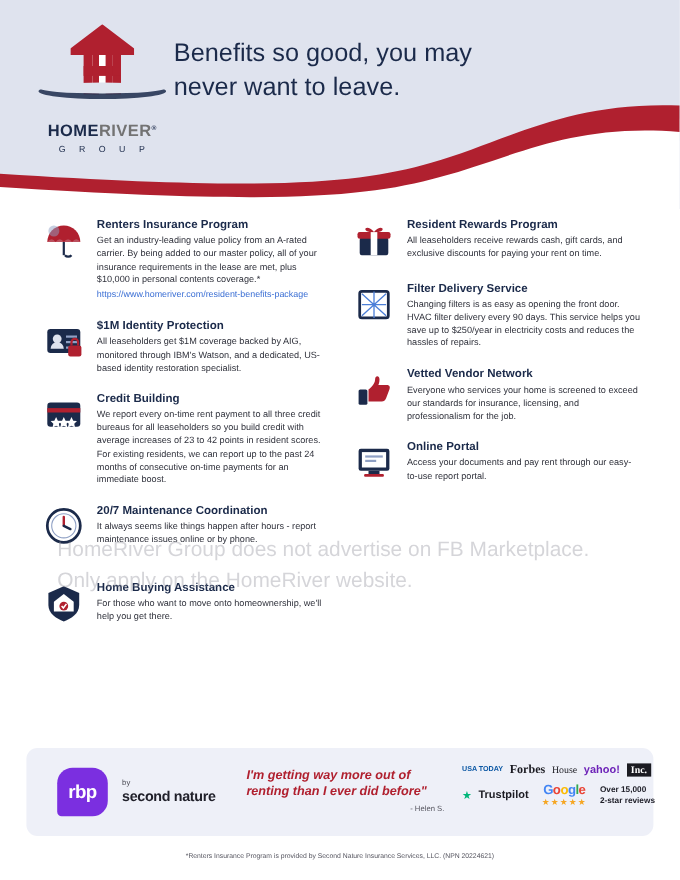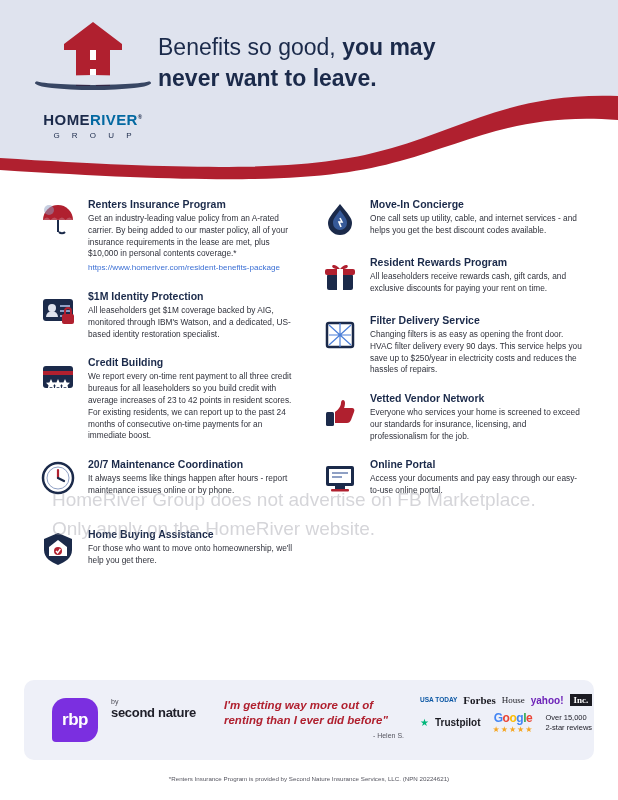--- a/index.html
+++ b/index.html
@@ -46,40 +46,40 @@
     position: relative;
   }
   .logo-word {
     margin-top: 26px;
     font-size: 15px;
     font-weight: bold;
     letter-spacing: 0.4px;
     color: #1b2a4a;
     line-height: 1;
   }
-  .logo-word .red { color: #0369a1; }
+  .logo-word .red { color: #737373; }
   .logo-sub {
     font-size: 8px;
     letter-spacing: 5px;
     color: #1b2a4a;
     margin-top: 4px;
     margin-left: 4px;
   }
   .headline {
     position: absolute;
     left: 158px;
     top: 32px;
     width: 380px;
     z-index: 4;
     font-size: 23px;
     line-height: 1.35;
     color: #1b2a4a;
     font-weight: normal;
   }
-  .headline b { font-weight: bold; }
+  .headline b { font-weight: normal; }
 
   
   .content {
     position: absolute;
     top: 196px;
     left: 0;
     width: 618px;
     height: 470px;
   }
   .col {
@@ -151,20 +151,21 @@
     width: 570px;
     height: 80px;
     background: #eef0f8;
     border-radius: 10px;
   }
   .rbp-logo {
     position: absolute;
     left: 28px;
     top: 18px;
     display: flex;
+    align-items: center;
   }
   .rbp-badge {
     width: 46px;
     height: 44px;
     background: #7b2fe0;
     border-radius: 14px 14px 14px 4px;
     color: #fff;
     font-size: 17px;
     font-weight: bold;
     display: flex;
@@ -220,21 +221,21 @@
   .usa { color: #0b57a4; font-weight: bold; font-size: 6.5px; line-height: 1; text-align:center;}
   .forbes { font-family: "Liberation Serif", serif; font-weight: bold; font-size: 11px; color: #1b1b22; }
   .house { font-family: "Liberation Serif", serif; font-size: 9px; color: #1b1b22; }
   .yahoo { color: #6d22b8; font-weight: bold; font-size: 10px; }
   .inc { background: #1b1b22; color: #fff; font-weight: bold; font-size: 9px; padding: 1px 4px; font-family: "Liberation Serif", serif; }
   .trustpilot { font-size: 10px; color: #1b1b22; font-weight: bold; }
   .star { color: #00b67a; font-size: 10px; }
   .google { font-size: 12px; font-weight: bold; letter-spacing: -0.5px; }
   .google .b { color:#4285F4 } .google .r { color:#EA4335 } .google .y { color:#FBBC05 } .google .g { color:#34A853 }
   .gstars { color: #f5a623; font-size: 8px; letter-spacing: 1px; }
-  .reviews { font-size: 7.5px; font-weight: normal; color: #20202a; line-height: 1.25; }
+  .reviews { font-size: 7.5px; font-weight: bold; color: #20202a; line-height: 1.25; }
 
   .disclaimer {
     position: absolute;
     left: 0;
     top: 775px;
     width: 618px;
     text-align: center;
     font-size: 6.2px;
     color: #55555f;
   }
@@ -356,33 +357,20 @@
       <div class="body">
         <h3>Home Buying Assistance</h3>
         <p>For those who want to move onto homeownership, we'll help you get there.</p>
       </div>
     </div>
 
   </div>
 
   <div class="col col-right">
 
-    <div class="feature">
-      <div class="icon">
-        <svg class="ic" viewBox="0 0 44 44">
-          <path d="M22 8 C30 18 34 22 34 27 a12 12 0 0 1 -24 0 c0 -5 4 -9 12 -19 Z" fill="#1b2a4a"></path>
-          <path d="M22 14 C27 21 29 23 29 27 a7 7 0 0 1 -14 0 c0 -4 2 -6 7 -13 Z" fill="#4c7fd8" opacity="0.55"></path>
-          <path d="M22 22 l2 4 h-3 l2 5" stroke="#ffffff" stroke-width="1.6" fill="none"></path>
-        </svg>
-      </div>
-      <div class="body">
-        <h3>Move-In Concierge</h3>
-        <p>One call sets up utility, cable, and internet services - and helps you get the best discount codes available.</p>
-      </div>
-    </div>
 
     <div class="feature">
       <div class="icon">
         <svg class="ic" viewBox="0 0 44 44">
           <rect x="9" y="20" width="26" height="16" rx="2" fill="#1b2a4a"></rect>
           <rect x="7" y="15" width="30" height="6" rx="2" fill="#b0202f"></rect>
           <rect x="19" y="15" width="6" height="21" fill="#ffffff"></rect>
           <path d="M22 15 c-6 -8 -12 -2 -4 0" fill="#b0202f"></path>
           <path d="M22 15 c6 -8 12 -2 4 0" fill="#b0202f"></path>
         </svg>
@@ -425,21 +413,21 @@
           <rect x="8" y="10" width="28" height="20" rx="2" fill="#1b2a4a"></rect>
           <rect x="11" y="13" width="22" height="14" fill="#ffffff"></rect>
           <rect x="14" y="16" width="16" height="2" fill="#8fa0c4"></rect>
           <rect x="14" y="20" width="10" height="2" fill="#8fa0c4"></rect>
           <rect x="17" y="30" width="10" height="3" fill="#1b2a4a"></rect>
           <rect x="13" y="33" width="18" height="2.5" rx="1" fill="#b0202f"></rect>
         </svg>
       </div>
       <div class="body">
         <h3>Online Portal</h3>
-        <p>Access your documents and pay easy through our easy-to-use online portal.</p>
+        <p>Access your documents and pay rent through our easy-to-use report portal.</p>
       </div>
     </div>
 
   </div>
 </div>
 
 <div class="watermark">HomeRiver Group does not advertise on FB Marketplace. Only apply on the HomeRiver website.</div>
 
 <div class="footer-card">
 

